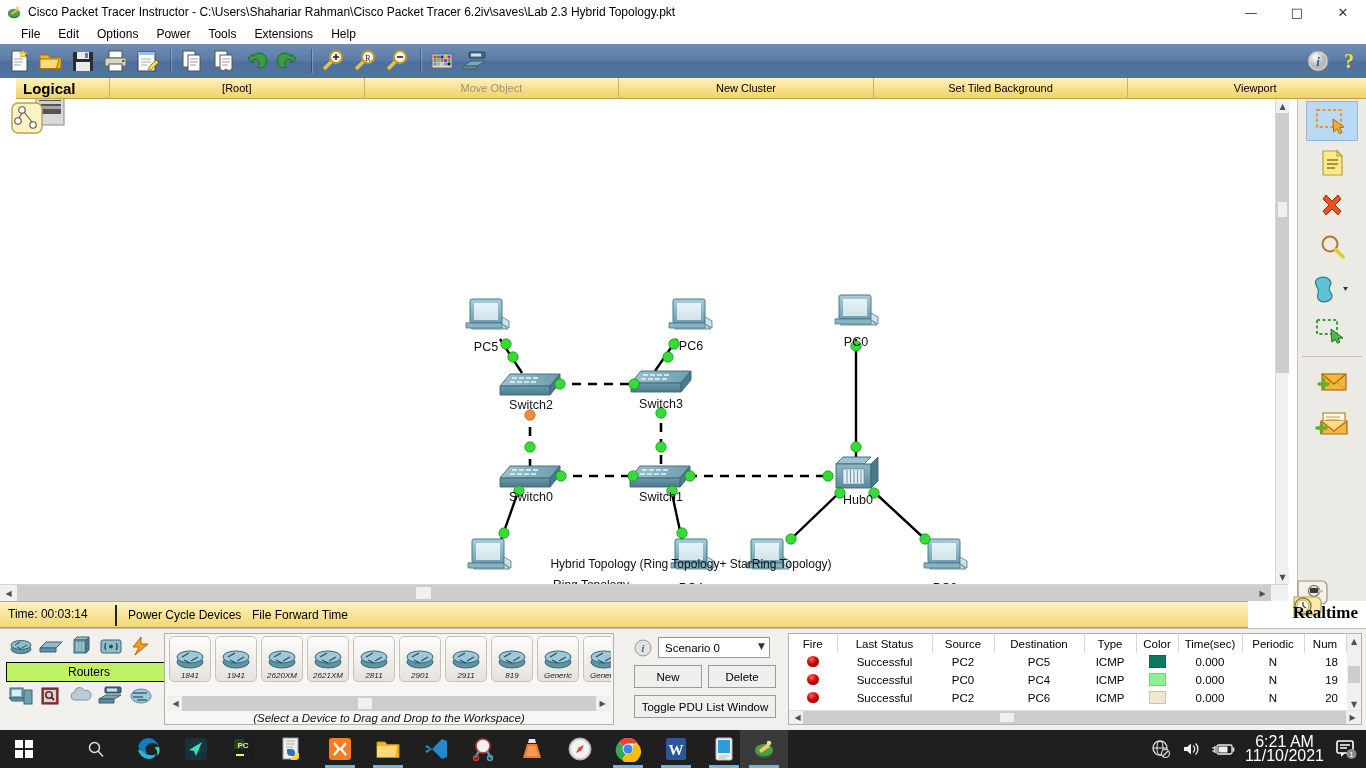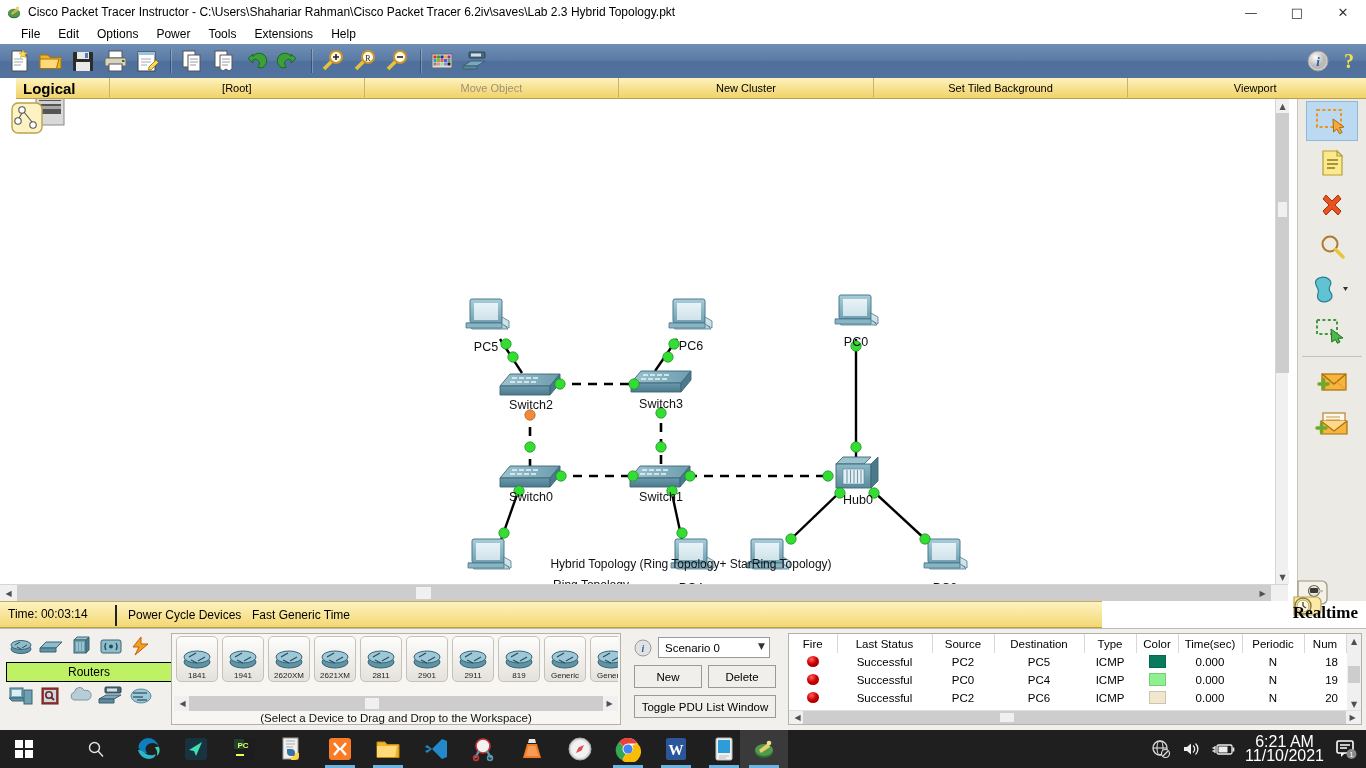--- a/index.html
+++ b/index.html
@@ -93,21 +93,21 @@
     position:absolute; left:1297px; top:99px; width:69px; height:502px;
     background:#eceae4; border-left:1px solid #c9c5bd;
   }
   .rp-btn { width:52px; height:40px; margin:2px auto 0 auto; position:relative;
             display:flex; align-items:center; justify-content:center; }
   .rp-btn.sel { background:#bcd9f2; border:1px solid #8fb8da; }
   .rp-sep { width:60px; height:1px; background:#c6c2b9; margin:5px auto; }
 
   
   .statusbar {
-    position:absolute; left:0; top:601px; width:1102px; height:27px;
+    position:absolute; left:0; top:601px; width:1248px; height:27px;
     background: linear-gradient(to bottom,#fdf3c0 0%,#f8e496 55%,#f2d771 100%);
     border-top:1px solid #c3ad5d; border-bottom:1px solid #b9a14a;
   }
   .sb-time { position:absolute; left:8px; top:5px; font-size:12px; }
   .sb-div { position:absolute; left:115px; top:3px; width:2px; height:21px; background:#222; }
   .sb-pcd { position:absolute; left:128px; top:6px; font-size:12px; }
   .sb-fft { position:absolute; left:252px; top:6px; font-size:12px; }
   .sb-realtime { position:absolute; right:8px; top:2px; font-size:17px; font-weight:bold;
                  font-family:"Liberation Serif", serif; }
   .sb-realtime-bg { position:absolute; right:0px; top:601px; width:85px; height:27px;
@@ -121,22 +121,22 @@
   }
   
   .devcat { position:absolute; left:4px; top:4px; width:170px; height:92px; }
   .devcat-row { display:flex; align-items:center; gap:4px; padding-left:4px; height:28px; }
   .devcat-icon { width:26px; height:22px; position:relative; }
   .devcat-label {
     width:166px; height:20px; border:1px solid #000; background:#bef264;
     text-align:center; font-size:12px; line-height:19px; margin:1px 0 1px 2px;
   }
   
-  .devlist { position:absolute; left:171px; top:4px; width:450px; height:92px;
-             background:#f7f6f3; border:1px solid #b5b1a8; }
+  .devlist { position:absolute; left:164px; top:4px; width:450px; height:92px;
+             background:#f7f6f3; border:1px solid #b5b1a8;font-style:italic; }
   .dev-scroll-area { position:absolute; left:4px; top:2px; width:442px; height:58px;
                      display:flex; gap:4px; overflow:hidden; }
   .dev-item { width:42px; height:46px; border:1px solid #c6c2ba; border-radius:5px;
               background:linear-gradient(to bottom,#fdfdfc,#e5e2dc);
               position:relative; display:flex; flex-direction:column; align-items:center;
               justify-content:flex-end; padding-bottom:1px; flex:none;}
   .dev-item .dname { font-size:8px; color:#222; line-height:9px; }
   .dev-hscroll { position:absolute; left:2px; top:62px; width:444px; height:15px; background:#f0f0f0; }
   .dev-hs-track { position:absolute; left:15px; top:0; width:414px; height:15px; background:#cdcdcd; }
   .dev-hs-thumb { position:absolute; left:175px; top:1px; width:16px; height:13px; background:#f0f0f0; border:1px solid #cdcdcd;}
@@ -718,21 +718,21 @@
         <path d="M7 12 L20 22 L33 12" fill="#ffd98a" stroke="#a86f0c" stroke-width="1.2"></path>
         <path d="M3 19 h9 M7.5 14.5 v9" stroke="#6fa82a" stroke-width="3.4" stroke-linecap="round"></path>
       </svg>
     </div>
   </div>
 
   <div class="statusbar">
     <div class="sb-time">Time: 00:03:14</div>
     <div class="sb-div"></div>
     <div class="sb-pcd">Power Cycle Devices</div>
-    <div class="sb-fft">Fast Generic Time</div>
+    <div class="sb-fft">File Forward Time</div>
   </div>
   <div class="sb-realtime-bg"></div>
   <div class="sb-realtime" style="position:absolute;right:8px;top:603px;z-index:5;">Realtime</div>
   <div class="sb-clockicon">
     <svg width="44" height="44" viewBox="0 0 44 44">
       <path d="M8 6 h24 a5 5 0 0 1 5 5 v13 a5 5 0 0 1 -5 5 h-24 z" fill="#f4f1e8" stroke="#9a9382" stroke-width="1.2"></path>
       <circle cx="24" cy="16" r="5.5" fill="#e8e4d6" stroke="#6b6656" stroke-width="1.2"></circle>
       <rect x="20" y="13" width="8" height="5" rx="1" fill="#3a3a3a"></rect>
       <rect x="28" y="15" width="5" height="2.2" fill="#c8c2ae"></rect>
       <path d="M4 22 h22 a5 5 0 0 1 5 5 v8 a5 5 0 0 1 -5 5 h-22 z" fill="#fbe9a7" stroke="#b9a24e" stroke-width="1.2"></path>

